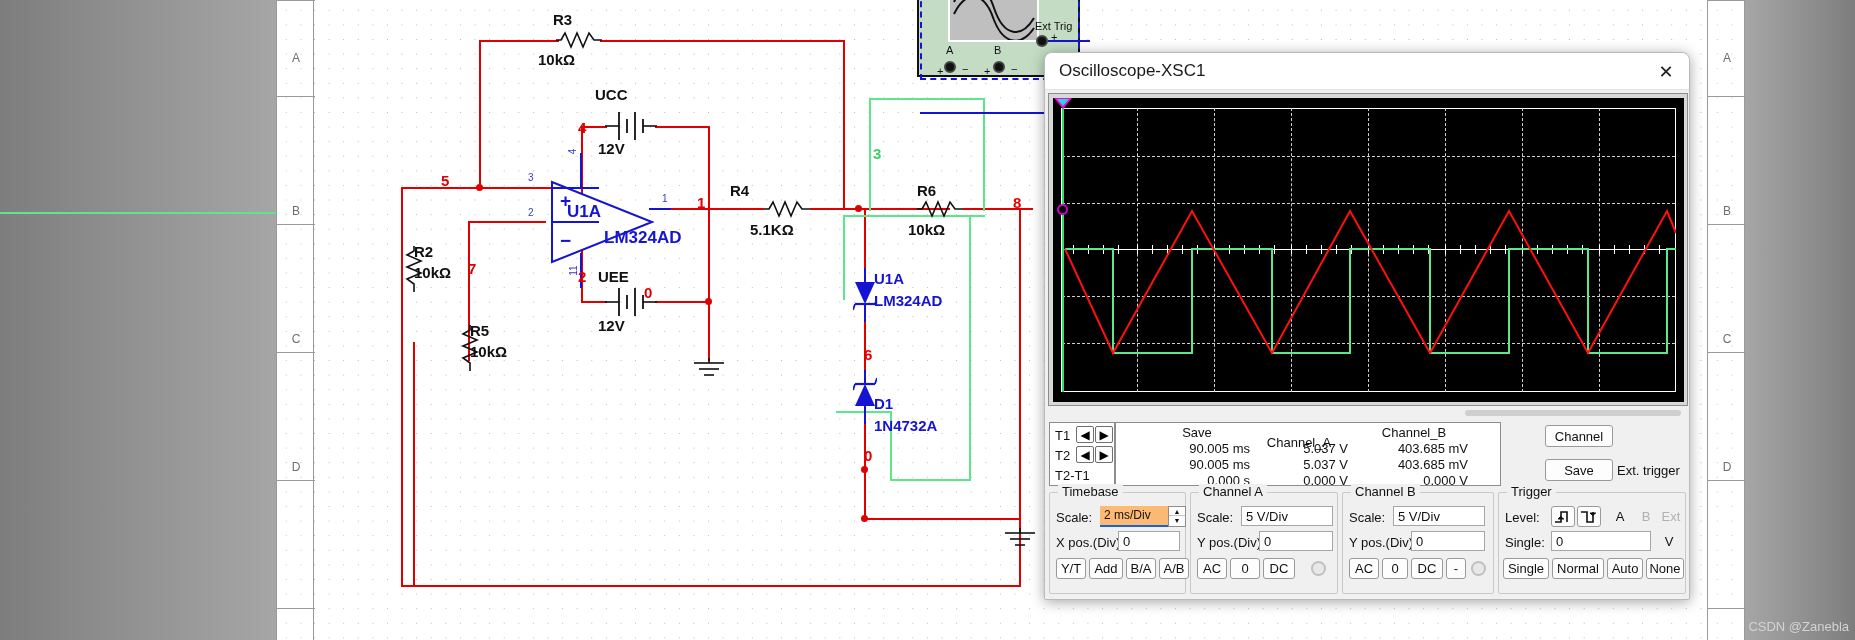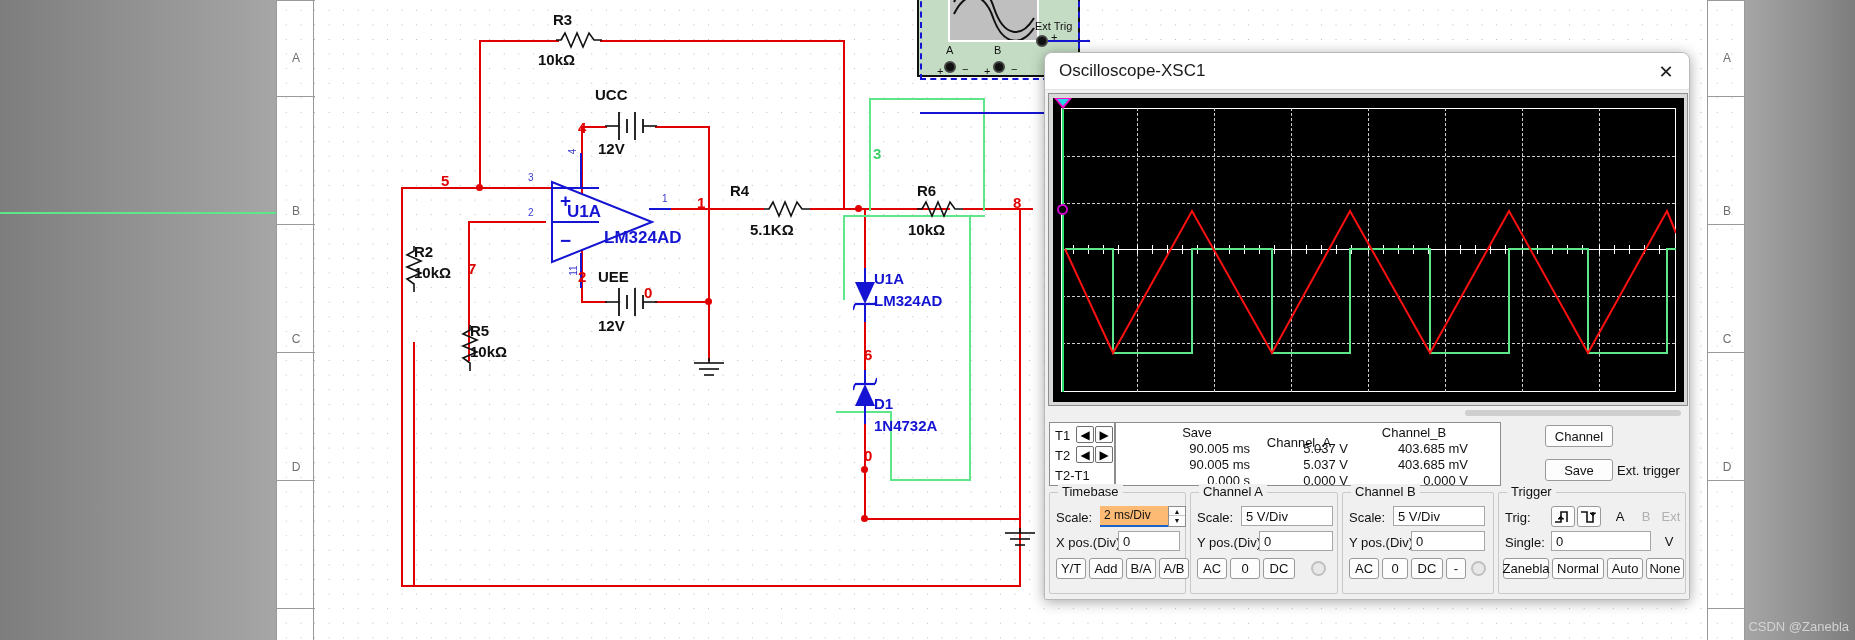--- a/index.html
+++ b/index.html
@@ -515,40 +515,40 @@
         <div class="ti" style="left:68px;top:38px;width:74px;">0</div>
         <div class="sb" style="left:6px;top:65px;width:30px;">AC</div>
         <div class="sb" style="left:39px;top:65px;width:26px;">0</div>
         <div class="sb" style="left:68px;top:65px;width:32px;">DC</div>
         <div class="sb" style="left:103px;top:65px;width:20px;">-</div>
         <div class="knob" style="left:128px;top:68px;"></div>
       </div>
 
       <div class="grp" style="left:453px;top:402px;width:188px;height:102px;">
         <div class="cap">Trigger</div>
-        <div class="fl" style="left:6px;top:17px;">Trig:</div>
+        <div class="fl" style="left:6px;top:17px;">Level:</div>
         <div class="edge-ico" style="left:52px;top:13px;">
           <svg width="22" height="19" viewBox="0 0 22 19">
               <polyline points="3,15 9,15 9,5 15,5 15,15" fill="none" stroke="#111" stroke-width="1.6"></polyline>
               <polyline points="9,9 6,12 12,12" fill="#111" stroke="#111" stroke-width="1"></polyline>
             </svg>
         </div>
         <div class="edge-ico sel" style="left:78px;top:13px;">
           <svg width="22" height="19" viewBox="0 0 22 19">
               <polyline points="3,5 9,5 9,15 15,15 15,5" fill="none" stroke="#111" stroke-width="1.6"></polyline>
               <polyline points="15,9 12,6 18,6" fill="#111" stroke="#111" stroke-width="1"></polyline>
             </svg>
         </div>
         <div class="sb" style="left:108px;top:13px;width:26px;border:none;background:transparent;">A</div>
         <div class="sb dim" style="left:136px;top:13px;width:22px;border:none;background:transparent;">B</div>
         <div class="sb dim" style="left:157px;top:13px;width:30px;border:none;background:transparent;">Ext</div>
         <div class="fl" style="left:6px;top:42px;">Single:</div>
         <div class="ti" style="left:52px;top:38px;width:100px;">0</div>
         <div class="sb" style="left:155px;top:38px;width:30px;border:none;background:transparent;">V</div>
-        <div class="sb" style="left:4px;top:65px;width:46px;">Zanebla</div>
+        <div class="sb" style="left:4px;top:65px;width:46px;">Single</div>
         <div class="sb" style="left:53px;top:65px;width:52px;">Normal</div>
         <div class="sb" style="left:108px;top:65px;width:36px;">Auto</div>
         <div class="sb" style="left:147px;top:65px;width:38px;">None</div>
       </div>
 
     </div>
   </div>
 
   <div class="watermark">CSDN @Zanebla</div>
 </div>

